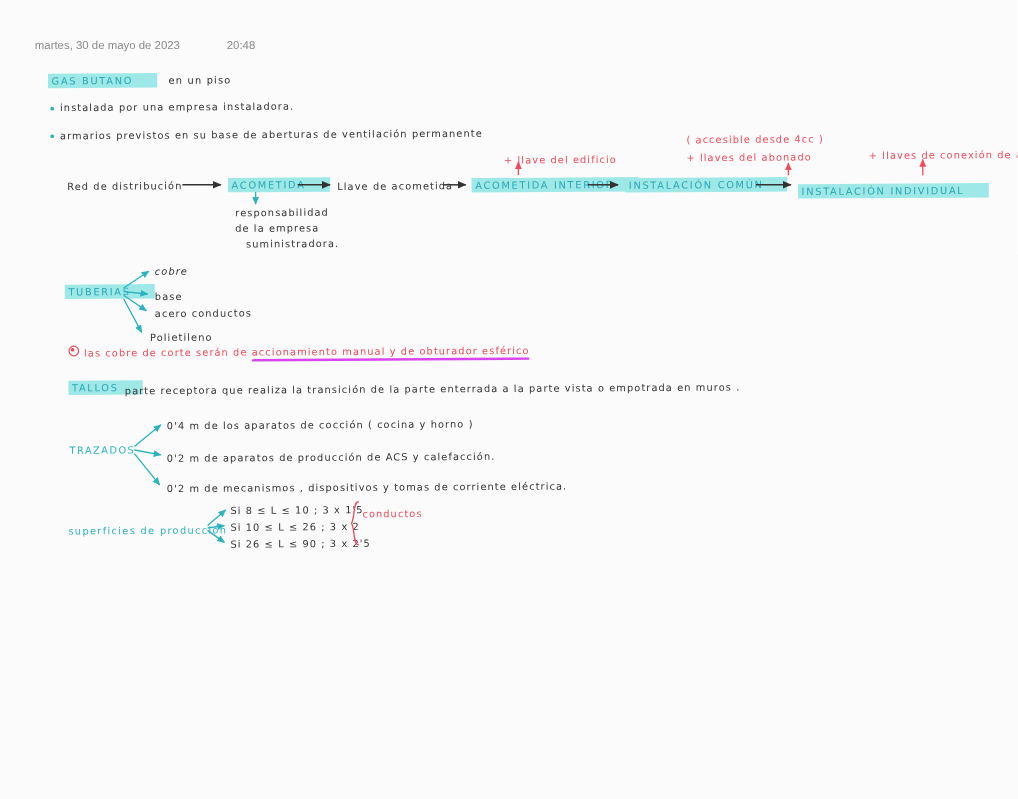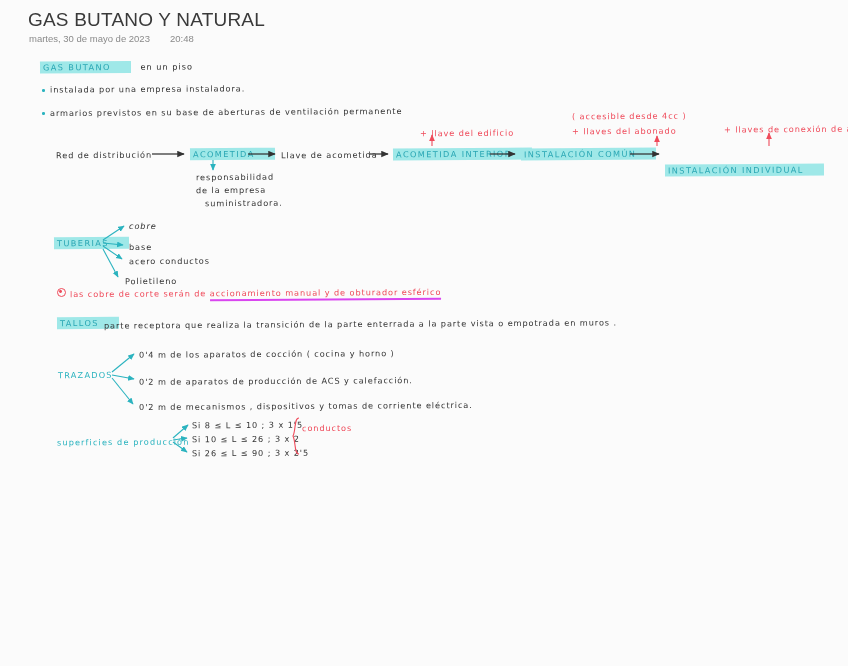--- a/index.html
+++ b/index.html
@@ -32,21 +32,21 @@
     white-space: nowrap;
   }
   .doc-meta {
     position: absolute;
     left: 29px;
     top: 33px;
     font-size: 9.5px;
     color: #8a8a8a;
     white-space: nowrap;
   }
-  .doc-meta .time { margin-left: 20px; text-align: center; }
+  .doc-meta .time { margin-left: 39px; text-align: center; }
 
   
   .hw {
     position: absolute;
     font-family: "DejaVu Sans", sans-serif;
     font-size: 8.2px;
     letter-spacing: .9px;
     white-space: nowrap;
     color: #2b2b2b;
     transform: rotate(-0.35deg);
@@ -96,21 +96,20 @@
     width: 2.8px; height: 2.8px;
     background: #ef4a5a;
     border-radius: 50%;
   }
 </style>
 </head>
 <body>
 
 <div id="page">
 
-  <div class="doc-title">GAS BUTANO Y NATURAL</div>
   <div class="doc-meta">
     <span>martes, 30 de mayo de 2023</span><span class="time">20:48</span>
   </div>
 
   <div class="hw" style="left:40px; top:62px;">
     <span class="hl">GAS  BUTANO</span>
     <span class="teal" style="margin-left:6px; letter-spacing:1px;">en un piso</span>
   </div>
 
   <div class="bullet-dot" style="left:42px; top:89px;"></div>
@@ -128,21 +127,21 @@
   <div class="hw dark" style="left:281px; top:150px;">Llave de acometida</div>
 
   <div class="hw" style="left:393px; top:149px;">
     <span class="hl">ACOMETIDA INTERIOR</span>
   </div>
 
   <div class="hw" style="left:521px; top:149px;">
     <span class="hl">INSTALACIÓN  COMÚN</span>
   </div>
 
-  <div class="hw" style="left:665px; top:165px;">
+  <div class="hw" style="left:665px; top:154px;">
     <span class="hl">INSTALACIÓN  INDIVIDUAL</span>
   </div>
 
   <div class="hw dark" style="left:196px; top:172px;">responsabilidad</div>
   <div class="hw dark" style="left:196px; top:185px;">de la empresa</div>
   <div class="hw dark" style="left:205px; top:198px;">suministradora.</div>
 
   <div class="hw red" style="left:420px; top:128px;">+ llave del edificio</div>
   <div class="hw red" style="left:572px; top:111px;">( accesible desde 4cc )</div>
   <div class="hw red" style="left:572px; top:126px;">+ llaves del abonado</div>

